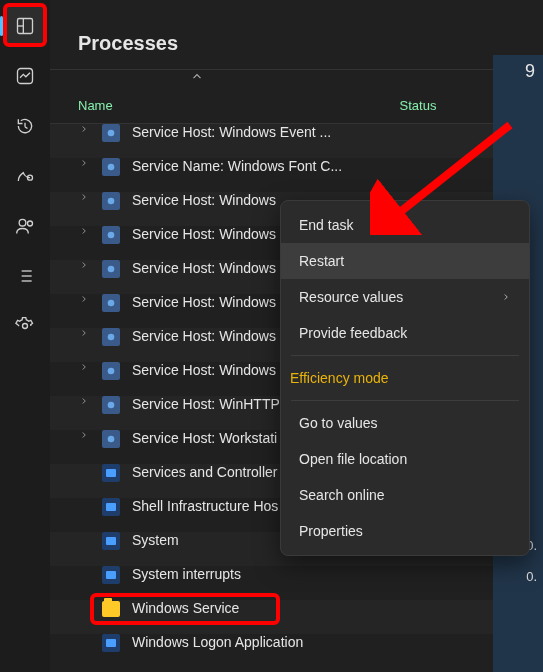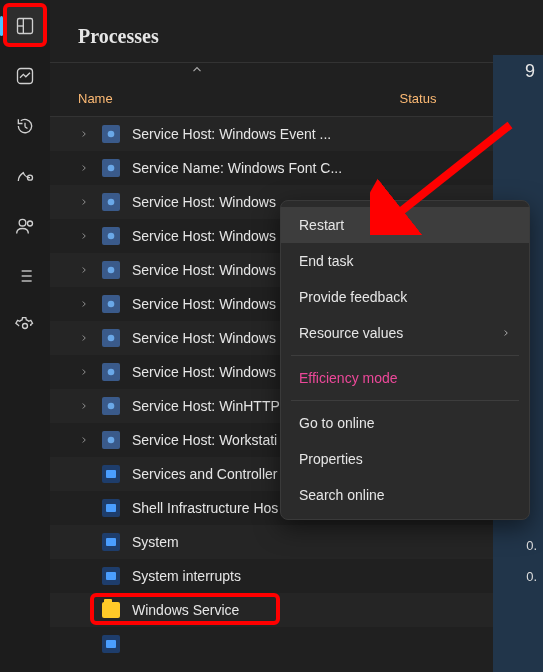--- a/index.html
+++ b/index.html
@@ -35,41 +35,40 @@
     position: absolute; left: -5px; top: 10px; bottom: 10px;
     width: 3px; background: #4cc2ff; border-radius: 2px;
   }
   .side-btn svg { width: 20px; height: 20px; stroke: #d0d0d0; fill: none; stroke-width: 1.6; }
   .main {
     position: absolute; left: 50px; right: 0; top: 0; bottom: 0;
     background: #202020;
     display: flex; flex-direction: column;
   }
   .header {
-    padding: 25px 20px 14px 28px;
+    padding: 32px 20px 14px 28px;
     font-size: 20px; font-weight: 600;
     border-bottom: 1px solid #333;
-    font-family: Liberation Serif, serif;
   }
   .col-sort {
     display: flex; justify-content: flex-start;
     padding-left: 140px; height: 20px;
   }
   .col-sort svg { width: 14px; height: 14px; stroke: #aaa; fill: none; stroke-width: 2;}
   .col-headers {
     display: flex;
     padding: 8px 0 10px 28px;
-    color: #fdba74; font-size: 13px;
+    color: #86efac; font-size: 13px;
     border-bottom: 1px solid #333;
   }
   .col-name { flex: 0 0 280px; }
   .col-status { flex: 0 0 120px; text-align: center; }
   .rows { flex: 1; overflow: hidden; }
   .row {
-    display: flex; align-items: center;
+    display: flex; align-items: flex-start;
     height: 34px;
     padding-left: 28px;
     gap: 12px;
   }
   .row.alt { background: #252525; }
   .caret { width: 12px; display:flex; align-items:center; justify-content:center; }
   .caret svg { width: 10px; height: 10px; stroke:#aaa; fill:none; stroke-width:2;}
   .picon { width:18px; height:18px; display:flex; align-items:center; justify-content:center; }
   .proc-name { flex: 1; white-space: nowrap; overflow: hidden; text-overflow: ellipsis; font-size:14px;}
   .right-bar {
@@ -87,21 +86,21 @@
     padding: 6px 0;
     box-shadow: 0 8px 24px rgba(0,0,0,.5);
     z-index: 5;
   }
   .ctx-item {
     padding: 10px 18px;
     font-size: 14px;
     display:flex; justify-content:space-between; align-items:center;
   }
   .ctx-item.hover { background: #3d3d3d; }
-  .ctx-item.disabled { color: #ec4899; }
+  .ctx-item.disabled { color: #eab308; padding-left: 9px; }
   .ctx-sep { height:1px; background:#3d3d3d; margin:4px 10px;}
   .ctx-sub svg { width:10px; height:10px; stroke:#ccc; fill:none; stroke-width:2;}
   .redbox {
     position:absolute; border:4px solid #ff0000; border-radius:6px;
     z-index:10; pointer-events:none;
   }
   .arrow { position:absolute; z-index:9; pointer-events:none;}
   
   .gear-icon { width:16px; height:16px; }
   .gear-icon circle { fill:#6aa8e8; }
@@ -363,61 +362,65 @@
         <span class="picon">
           <span class="folder-icon"></span>
         </span>
         <span class="proc-name">Windows Service</span>
       </div>
       <div class="row">
         <span class="caret"></span>
         <span class="picon">
           <span class="svc-icon"></span>
         </span>
+        <span class="proc-name">Windows Logon Application</span>
       </div>
     </div>
 </div>
 
 <div class="right-bar">
   <div class="nine">9</div>
 </div>
 <div class="right-col">
   <div>0.</div>
   <div style="margin-top:16px">0.</div>
 </div>
 
 <div class="context-menu" id="ctx">
+    <div class="ctx-item">
+      <span>End task</span>
+    </div>
     <div class="ctx-item hover">
       <span>Restart</span>
-    </div>
-    <div class="ctx-item">
-      <span>End task</span>
-    </div>
-    <div class="ctx-item">
-      <span>Provide feedback</span>
     </div>
     <div class="ctx-item">
       <span>Resource values</span>
       <span class="ctx-sub"><svg viewBox="0 0 24 24">
           <polyline points="9,6 15,12 9,18"></polyline>
         </svg></span>
     </div>
+    <div class="ctx-item">
+      <span>Provide feedback</span>
+    </div>
     <div class="ctx-sep"></div>
     <div class="ctx-item disabled">
       <span>Efficiency mode</span>
     </div>
     <div class="ctx-sep"></div>
     <div class="ctx-item">
-      <span>Go to online</span>
+      <span>Go to values</span>
+    </div>
+    <div class="ctx-item">
+      <span>Open file location</span>
+    </div>
+    <div class="ctx-item">
+      <span>Search online</span>
     </div>
     <div class="ctx-item">
       <span>Properties</span>
-    </div>
-    <div class="ctx-item">
-      <span>Search online</span>
     </div>
   </div>
 
 <div class="redbox" style="left:3px;top:3px;width:44px;height:44px;"></div>
 <div class="redbox" style="left:90px;top:593px;width:190px;height:32px;"></div>
 <svg class="arrow" style="left:370px;top:115px" width="150" height="120">
   <defs>
       <marker id="ah" markerWidth="12" markerHeight="12" refX="2" refY="5" orient="auto">
         <path d="M0,0 L0,10 L12,5 z" fill="#ff0000"></path>
       </marker>

